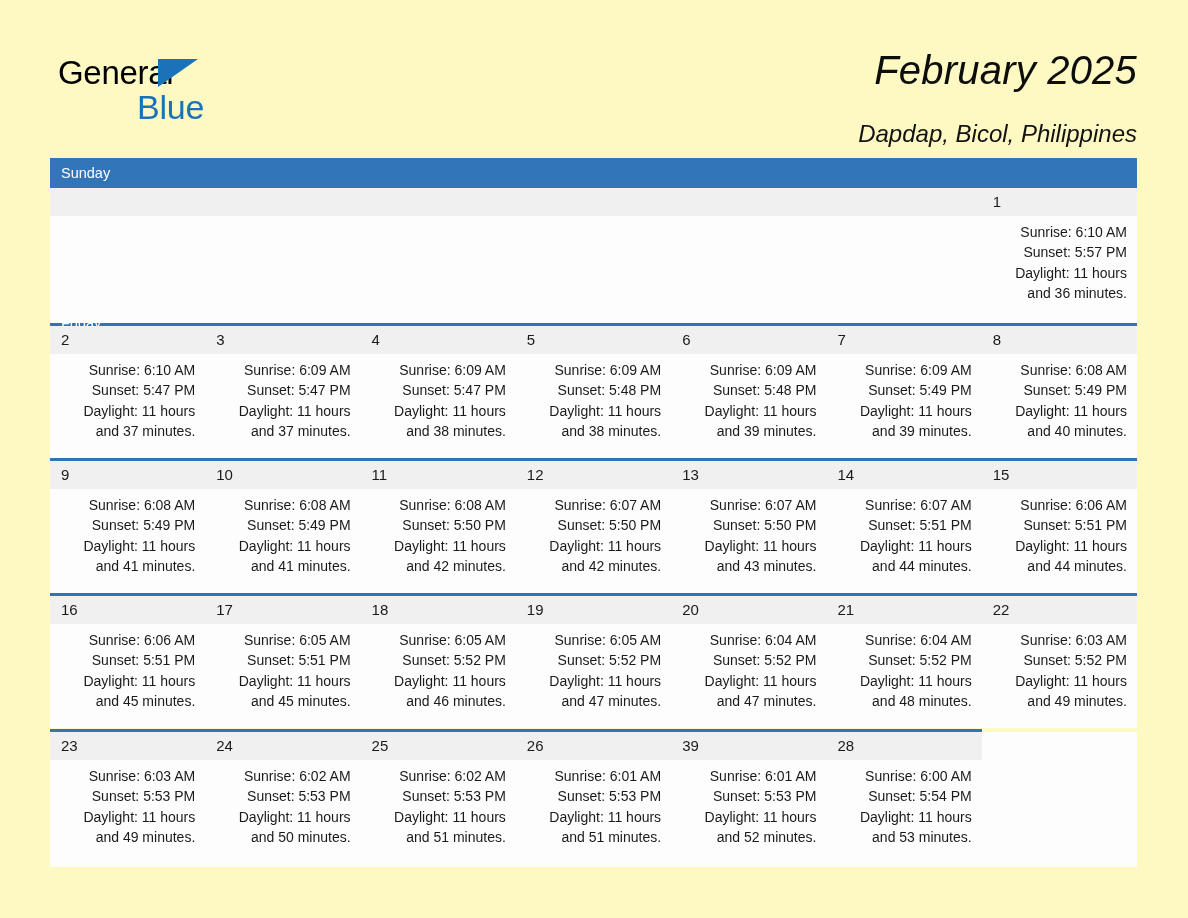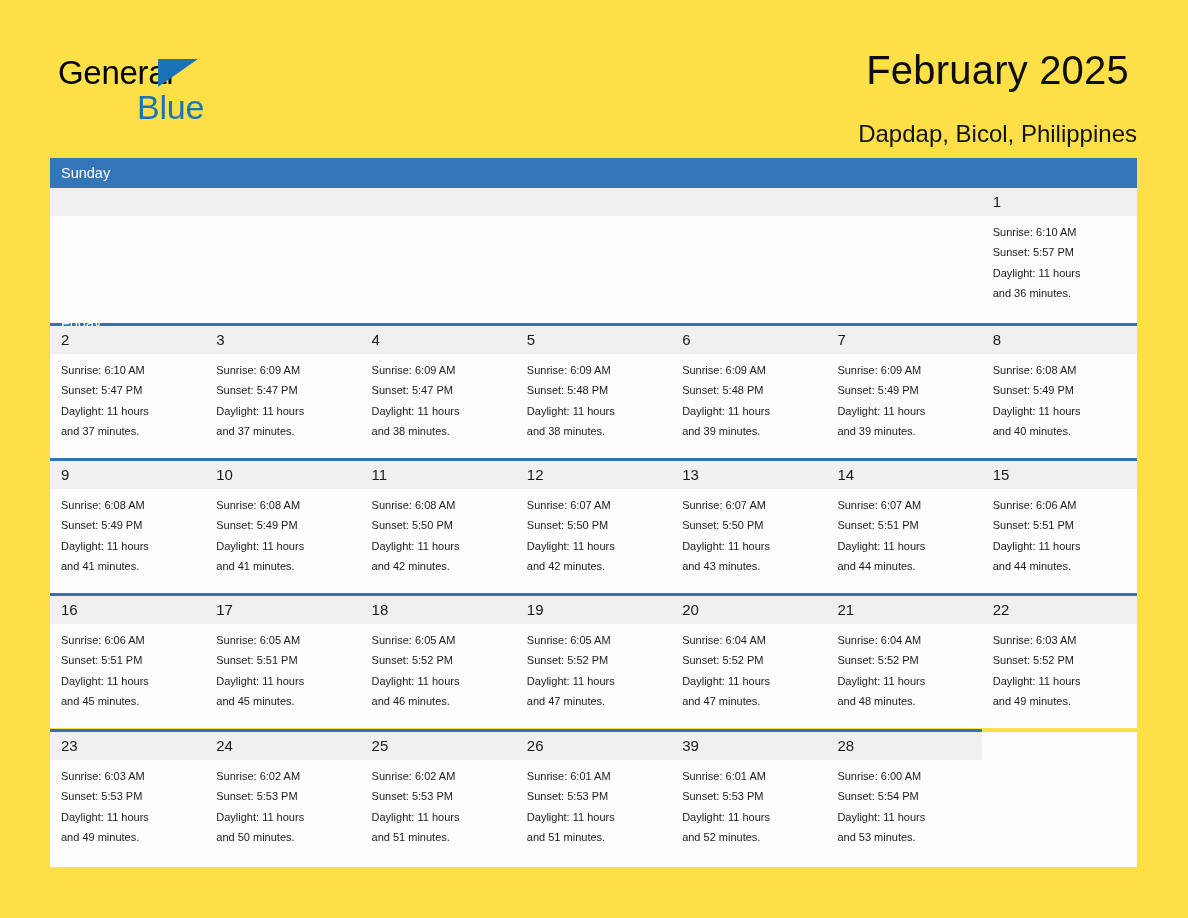--- a/index.html
+++ b/index.html
@@ -11,21 +11,21 @@
     width: 1188px;
     height: 918px;
     font-family: "Liberation Sans", sans-serif;
     color: #000000;
     overflow: hidden;
   }
   .page {
     position: relative;
     width: 1188px;
     height: 918px;
-    background: #fde047;
+    background: #fef9c3;
   }
 
   
   .top-header {
     position: absolute;
     left: 50px;
     top: 44px;
     right: 51px;
     height: 108px;
   }
@@ -63,21 +63,22 @@
     line-height: 40px;
     color: #1a72b8;
     letter-spacing: -0.2px;
     font-family: "Liberation Sans", sans-serif;
   }
 
   .title-block {
     position: absolute;
     right: 0px;
     top: 0px;
-    text-align: center;
+    text-align: right;
+    font-style: italic;
   }
   .cal-title {
     font-size: 40px;
     line-height: 52px;
     font-weight: normal;
     color: #0d0d0d;
     margin: 0;
     letter-spacing: 0.2px;
   }
   .cal-subtitle {
@@ -143,23 +144,24 @@
     background: transparent;
   }
   .daynum {
     font-size: 15px;
     line-height: 28px;
     padding-left: 11px;
     color: #1a1a1a;
   }
   .day-info {
     padding: 6px 10px 0 11px;
-    font-size: 11px;
+    font-size: 14px;
     line-height: 20.3px;
     color: #1a1a1a;
+    text-align: right;
   }
   .day-info div {
     white-space: nowrap;
   }
 
   
   .week-row.last-row {
     border-top: none;
     position: relative;
   }

